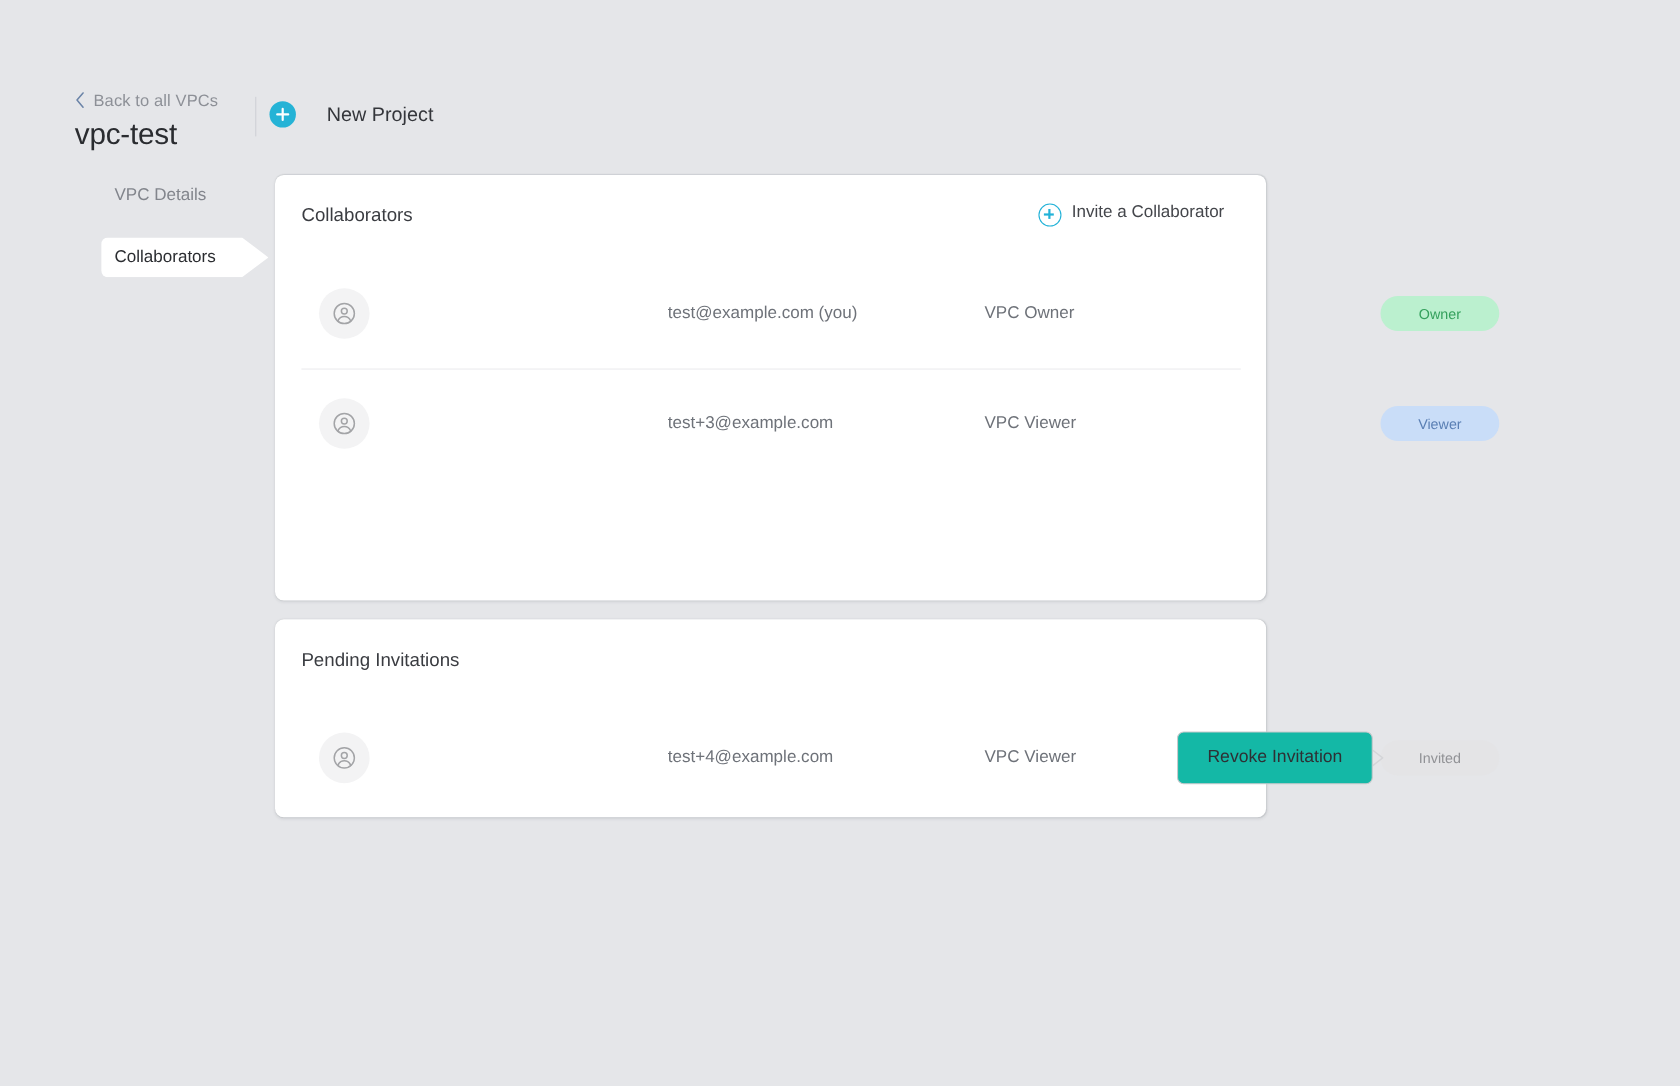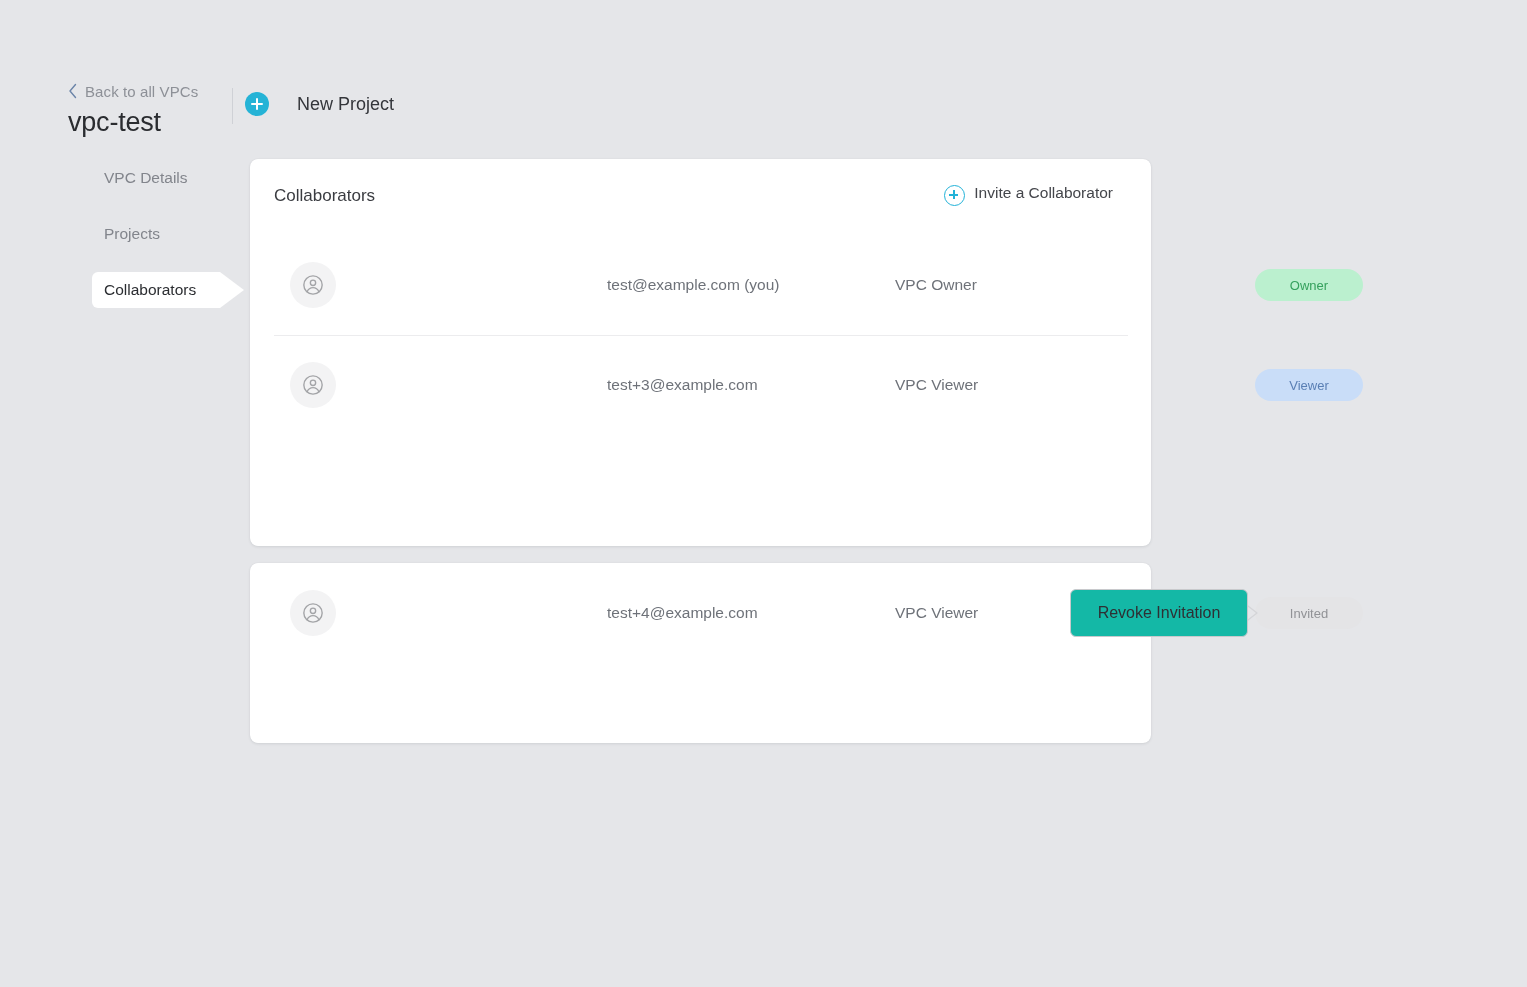--- a/index.html
+++ b/index.html
@@ -297,23 +297,20 @@
     </div>
 
     <div class="vpc-title">vpc-test</div>
 
     <nav class="side-nav">
 
       <div class="nav-item">
         <span class="nav-label">VPC Details</span>
       </div>
 
-      <div class="nav-item">
-        <span class="nav-label">Projects</span>
-      </div>
 
 
       <div class="nav-item active">
         <span class="tag-bg">
           <svg viewBox="0 0 152 36" xmlns="http://www.w3.org/2000/svg">
             <path d="M6 0 H128 L152 18 L128 36 H6 A6 6 0 0 1 0 30 V6 A6 6 0 0 1 6 0 Z" fill="#ffffff"></path>
           </svg>
         </span>
         <span class="nav-label">Collaborators</span>
       </div>
@@ -363,20 +360,23 @@
       </span>
       <span class="row-email">test+3@example.com</span>
       <span class="row-role">VPC Viewer</span>
       <span class="badge badge-viewer">Viewer</span>
     </div>
 
   </section>
 
   <section class="card" id="card-pending">
 
+    <div class="card-header">
+      <div class="card-title">Pending Invitations</div>
+    </div>
 
     <div class="row">
       <span class="avatar">
         <svg viewBox="0 0 24 24" fill="none" xmlns="http://www.w3.org/2000/svg">
           <circle cx="12" cy="12" r="10" stroke="currentColor" stroke-width="1.5"></circle>
           <circle cx="12" cy="9.6" r="2.9" stroke="currentColor" stroke-width="1.5"></circle>
           <path d="M5.6 19.4c1.2-2.9 3.7-4.5 6.4-4.5s5.2 1.6 6.4 4.5" stroke="currentColor" stroke-width="1.5" stroke-linecap="round"></path>
         </svg>
       </span>
       <span class="row-email">test+4@example.com</span>

